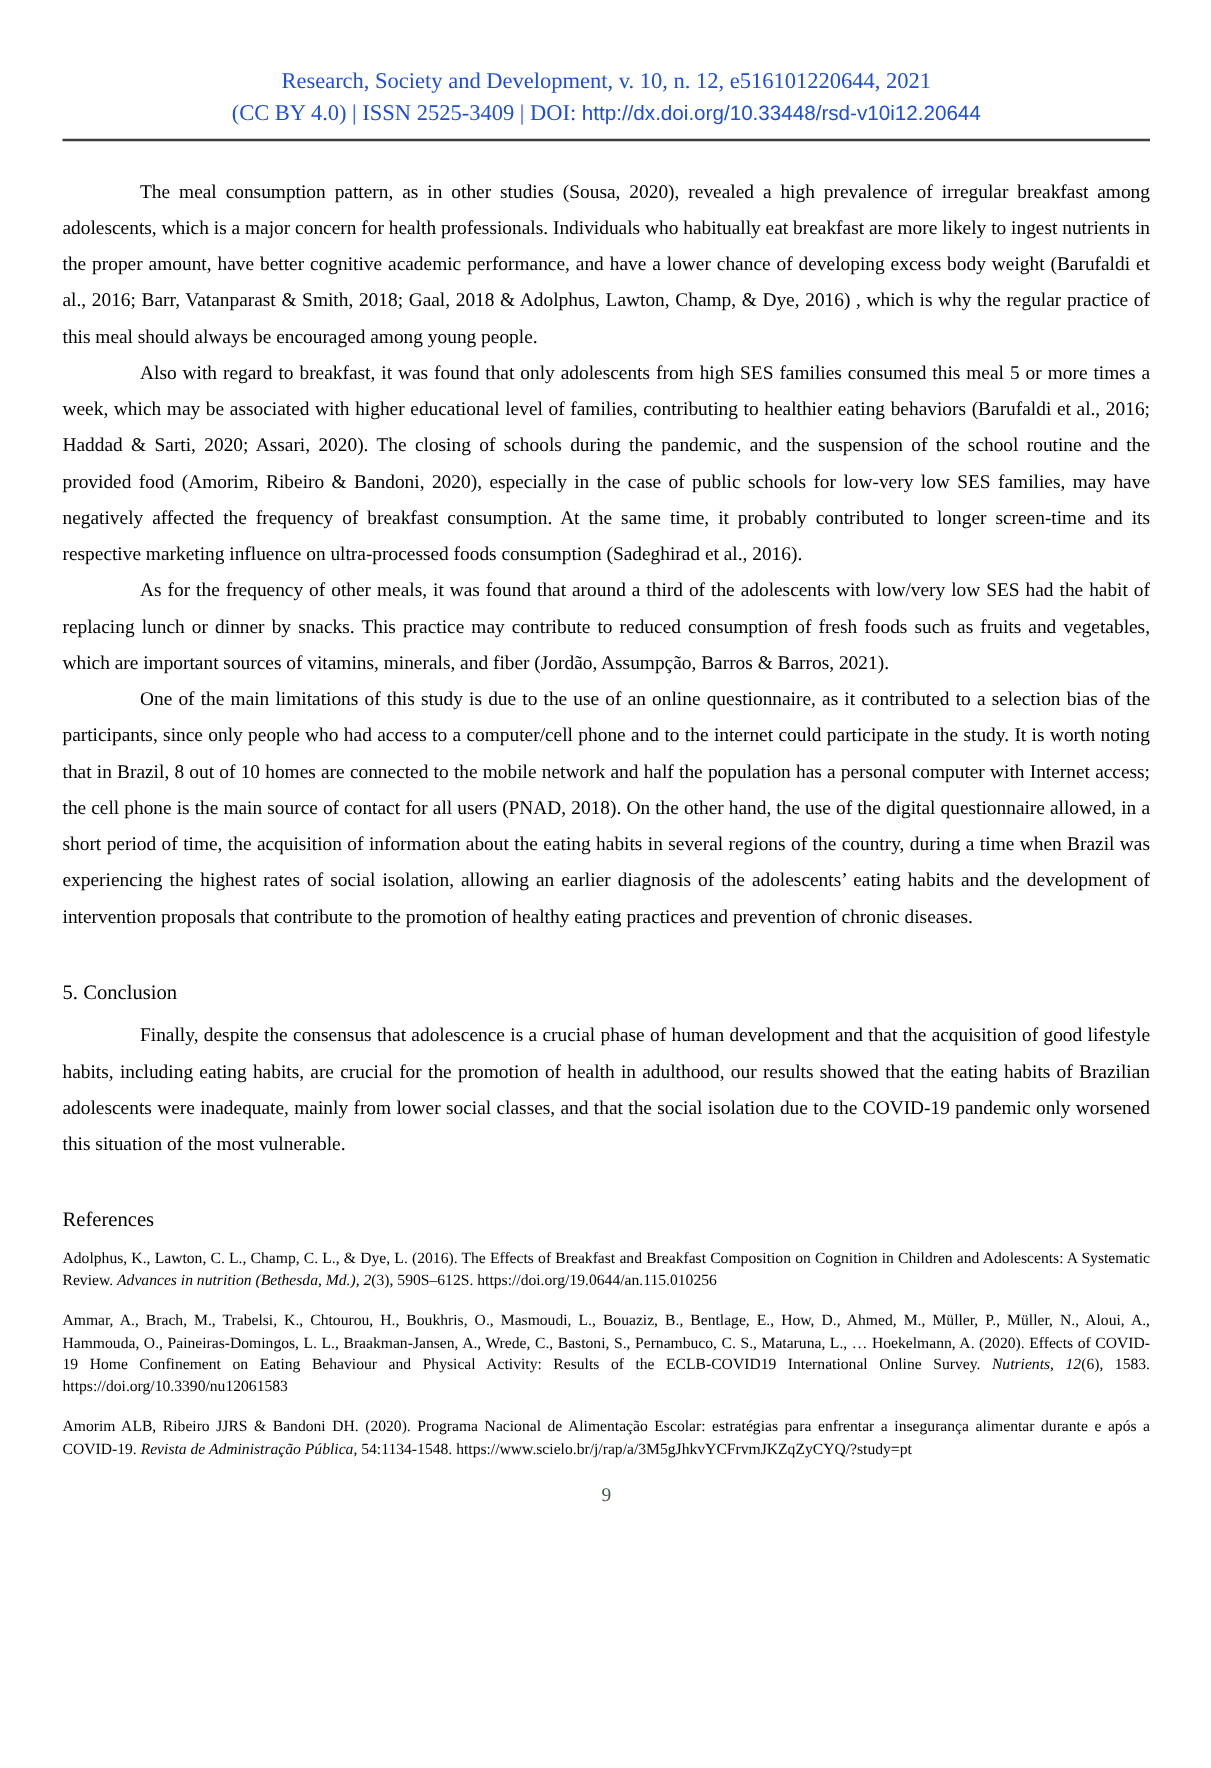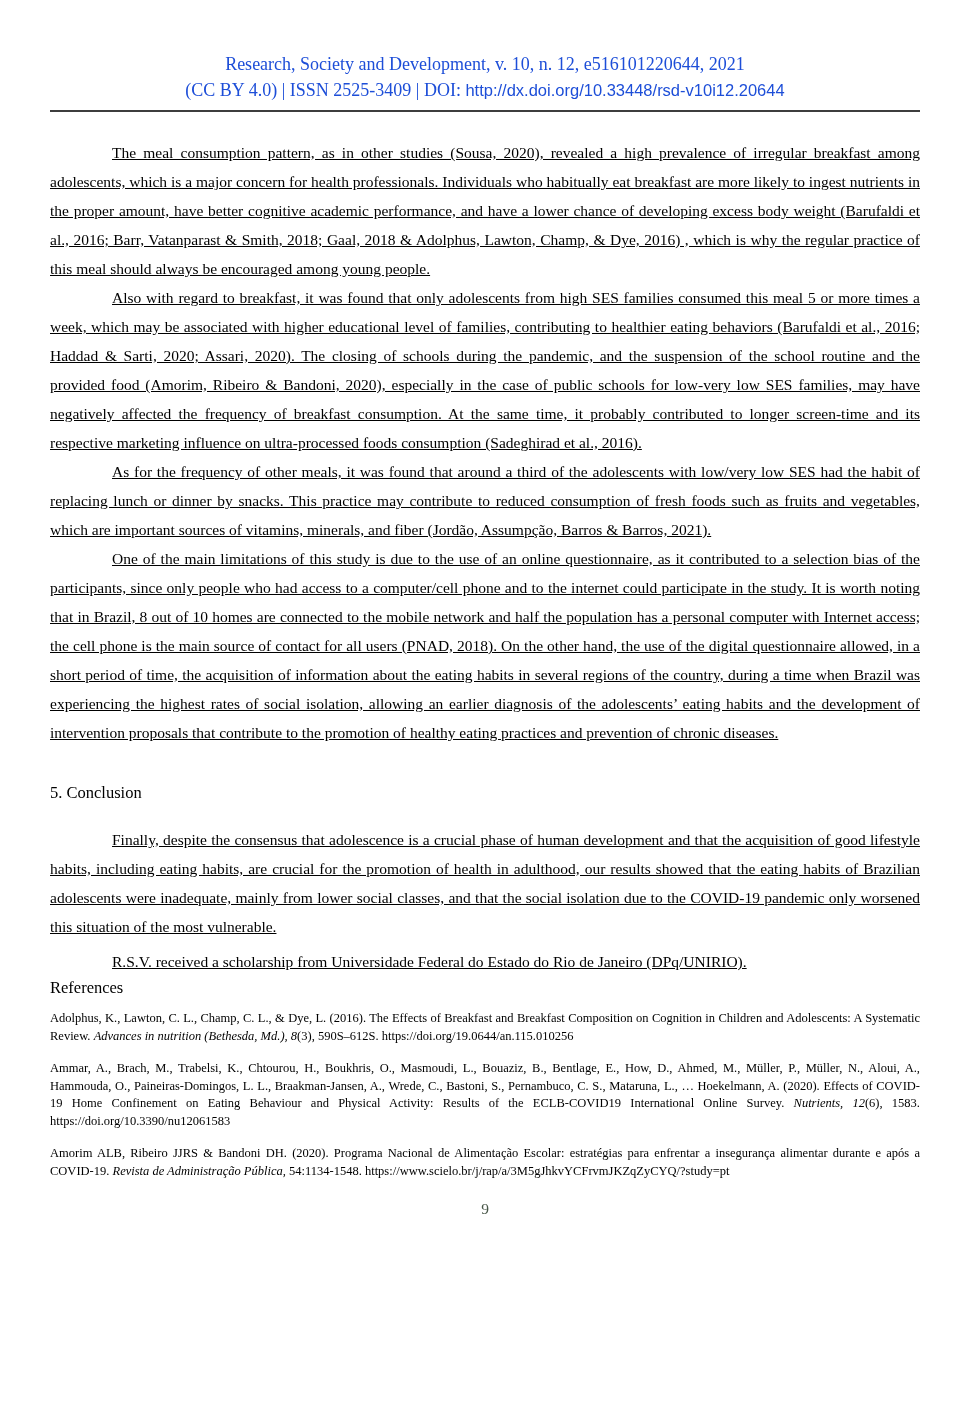--- a/index.html
+++ b/index.html
@@ -33,35 +33,34 @@
   }
 
   
   .content { padding-top: 26px; }
   .body-par {
     margin: 0;
     font-size: 15.5px;
     line-height: 29px;
     text-align: justify;
     text-indent: 62px;
-    text-decoration: underline;
   }
 
   
   .section-heading {
     margin: 0;
     font-size: 16.5px;
     font-weight: normal;
     line-height: 24px;
   }
   .conclusion-heading { margin-top: 34px; }
-  .conclusion-par { margin-top: 20px; }
+  .conclusion-par { margin-top: 8px; }
   .ack-heading { margin-top: 40px; }
   .ack-par { margin-top: 6px; }
-  .refs-heading { }
+  .refs-heading { margin-top: 34px; }
 
   
   .references { margin-top: 10px; }
   .reference {
     margin: 0 0 15px 0;
     font-size: 12.5px;
     line-height: 17.5px;
     text-align: justify;
   }
   .reference .italic { font-style: italic; }
@@ -90,27 +89,26 @@
 
   <div class="content">
     <p class="body-par">The meal consumption pattern, as in other studies (Sousa, 2020), revealed a high prevalence of irregular breakfast among adolescents, which is a major concern for health professionals. Individuals who habitually eat breakfast are more likely to ingest nutrients in the proper amount, have better cognitive academic performance, and have a lower chance of developing excess body weight (Barufaldi et al., 2016; Barr, Vatanparast &amp; Smith, 2018; Gaal, 2018 &amp; Adolphus, Lawton, Champ, &amp; Dye, 2016) , which is why the regular practice of this meal should always be encouraged among young people.</p>
     <p class="body-par">Also with regard to breakfast, it was found that only adolescents from high SES families consumed this meal 5 or more times a week, which may be associated with higher educational level of families, contributing to healthier eating behaviors (Barufaldi et al., 2016; Haddad &amp; Sarti, 2020; Assari, 2020). The closing of schools during the pandemic, and the suspension of the school routine and the provided food (Amorim, Ribeiro &amp; Bandoni, 2020), especially in the case of public schools for low-very low SES families, may have negatively affected the frequency of breakfast consumption. At the same time, it probably contributed to longer screen-time and its respective marketing influence on ultra-processed foods consumption (Sadeghirad et al., 2016).</p>
     <p class="body-par">As for the frequency of other meals, it was found that around a third of the adolescents with low/very low SES had the habit of replacing lunch or dinner by snacks. This practice may contribute to reduced consumption of fresh foods such as fruits and vegetables, which are important sources of vitamins, minerals, and fiber (Jordão, Assumpção, Barros &amp; Barros, 2021).</p>
     <p class="body-par">One of the main limitations of this study is due to the use of an online questionnaire, as it contributed to a selection bias of the participants, since only people who had access to a computer/cell phone and to the internet could participate in the study. It is worth noting that in Brazil, 8 out of 10 homes are connected to the mobile network and half the population has a personal computer with Internet access; the cell phone is the main source of contact for all users (PNAD, 2018). On the other hand, the use of the digital questionnaire allowed, in a short period of time, the acquisition of information about the eating habits in several regions of the country, during a time when Brazil was experiencing the highest rates of social isolation, allowing an earlier diagnosis of the adolescents’ eating habits and the development of intervention proposals that contribute to the promotion of healthy eating practices and prevention of chronic diseases.</p>
 
     <h2 class="section-heading conclusion-heading">5. Conclusion</h2>
     <p class="body-par conclusion-par">Finally, despite the consensus that adolescence is a crucial phase of human development and that the acquisition of good lifestyle habits, including eating habits, are crucial for the promotion of health in adulthood, our results showed that the eating habits of Brazilian adolescents were inadequate, mainly from lower social classes, and that the social isolation due to the COVID-19 pandemic only worsened this situation of the most vulnerable.</p>
 
-    <p class="body-par ack-par">R.S.V. received a scholarship from Universidade Federal do Estado do Rio de Janeiro (DPq/UNIRIO).</p>
 
     <h2 class="section-heading refs-heading">References</h2>
 
     <div class="references">
       <p class="reference">
-        <span>Adolphus, K., Lawton, C. L., Champ, C. L., &amp; Dye, L. (2016). The Effects of Breakfast and Breakfast Composition on Cognition in Children and Adolescents: A Systematic Review. </span><span class="italic">Advances in nutrition (Bethesda, Md.), 8</span><span>(3), 590S–612S. </span><span>https://doi.org/19.0644/an.115.010256</span>
+        <span>Adolphus, K., Lawton, C. L., Champ, C. L., &amp; Dye, L. (2016). The Effects of Breakfast and Breakfast Composition on Cognition in Children and Adolescents: A Systematic Review. </span><span class="italic">Advances in nutrition (Bethesda, Md.), 2</span><span>(3), 590S–612S. </span><span>https://doi.org/19.0644/an.115.010256</span>
       </p>
       <p class="reference">
         <span>Ammar, A., Brach, M., Trabelsi, K., Chtourou, H., Boukhris, O., Masmoudi, L., Bouaziz, B., Bentlage, E., How, D., Ahmed, M., Müller, P., Müller, N., Aloui, A., Hammouda, O., Paineiras-Domingos, L. L., Braakman-Jansen, A., Wrede, C., Bastoni, S., Pernambuco, C. S., Mataruna, L., … Hoekelmann, A. (2020). Effects of COVID-19 Home Confinement on Eating Behaviour and Physical Activity: Results of the ECLB-COVID19 International Online Survey. </span><span class="italic">Nutrients, 12</span><span>(6), 1583. </span><span>https://doi.org/10.3390/nu12061583</span>
       </p>
       <p class="reference">
         <span>Amorim ALB, Ribeiro JJRS &amp; Bandoni DH. (2020). Programa Nacional de Alimentação Escolar: estratégias para enfrentar a insegurança alimentar durante e após a COVID-19. </span><span class="italic">Revista de Administração Pública,</span><span> 54:1134-1548. </span><span>https://www.scielo.br/j/rap/a/3M5gJhkvYCFrvmJKZqZyCYQ/?study=pt</span>
       </p>
     </div>
 
     <div class="page-number">9</div>

